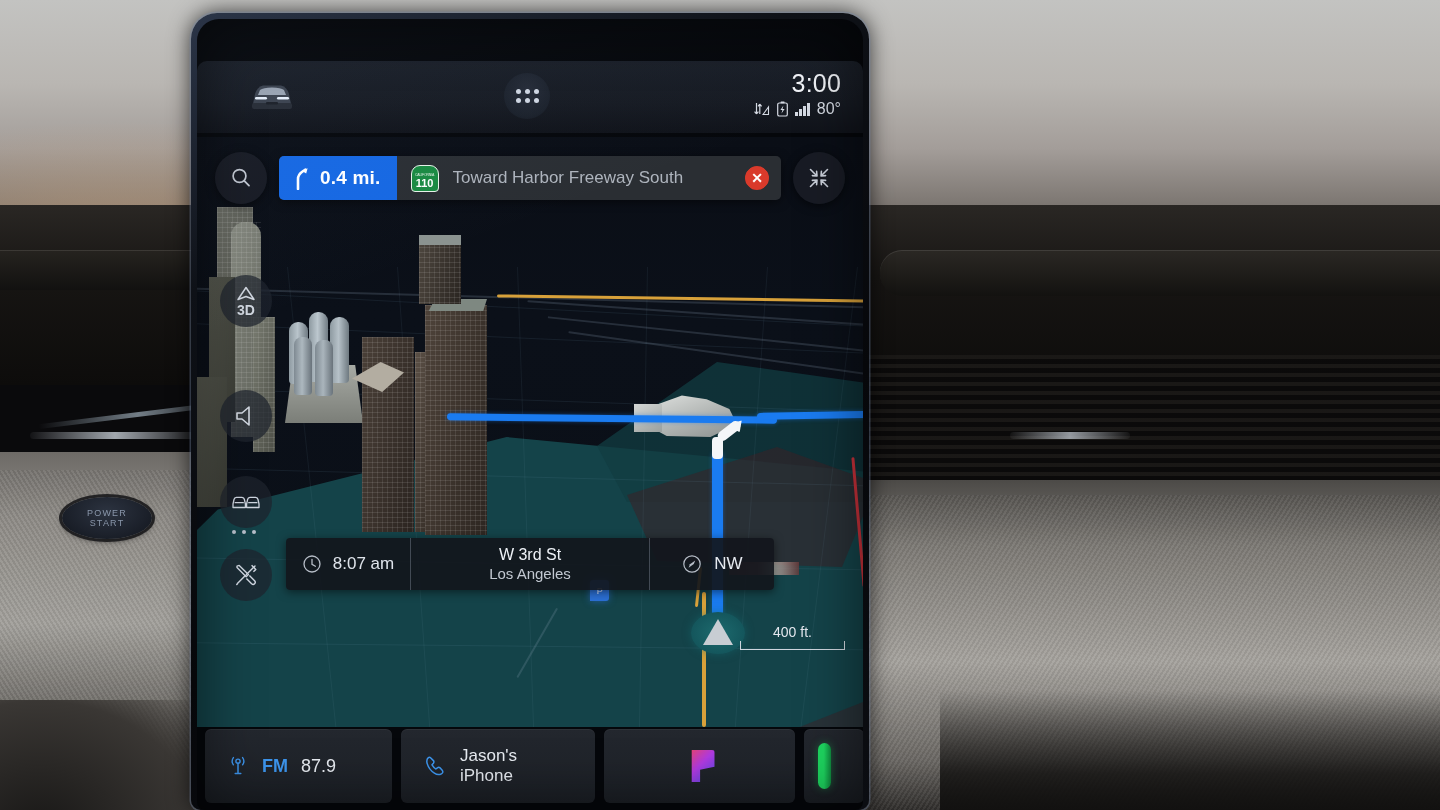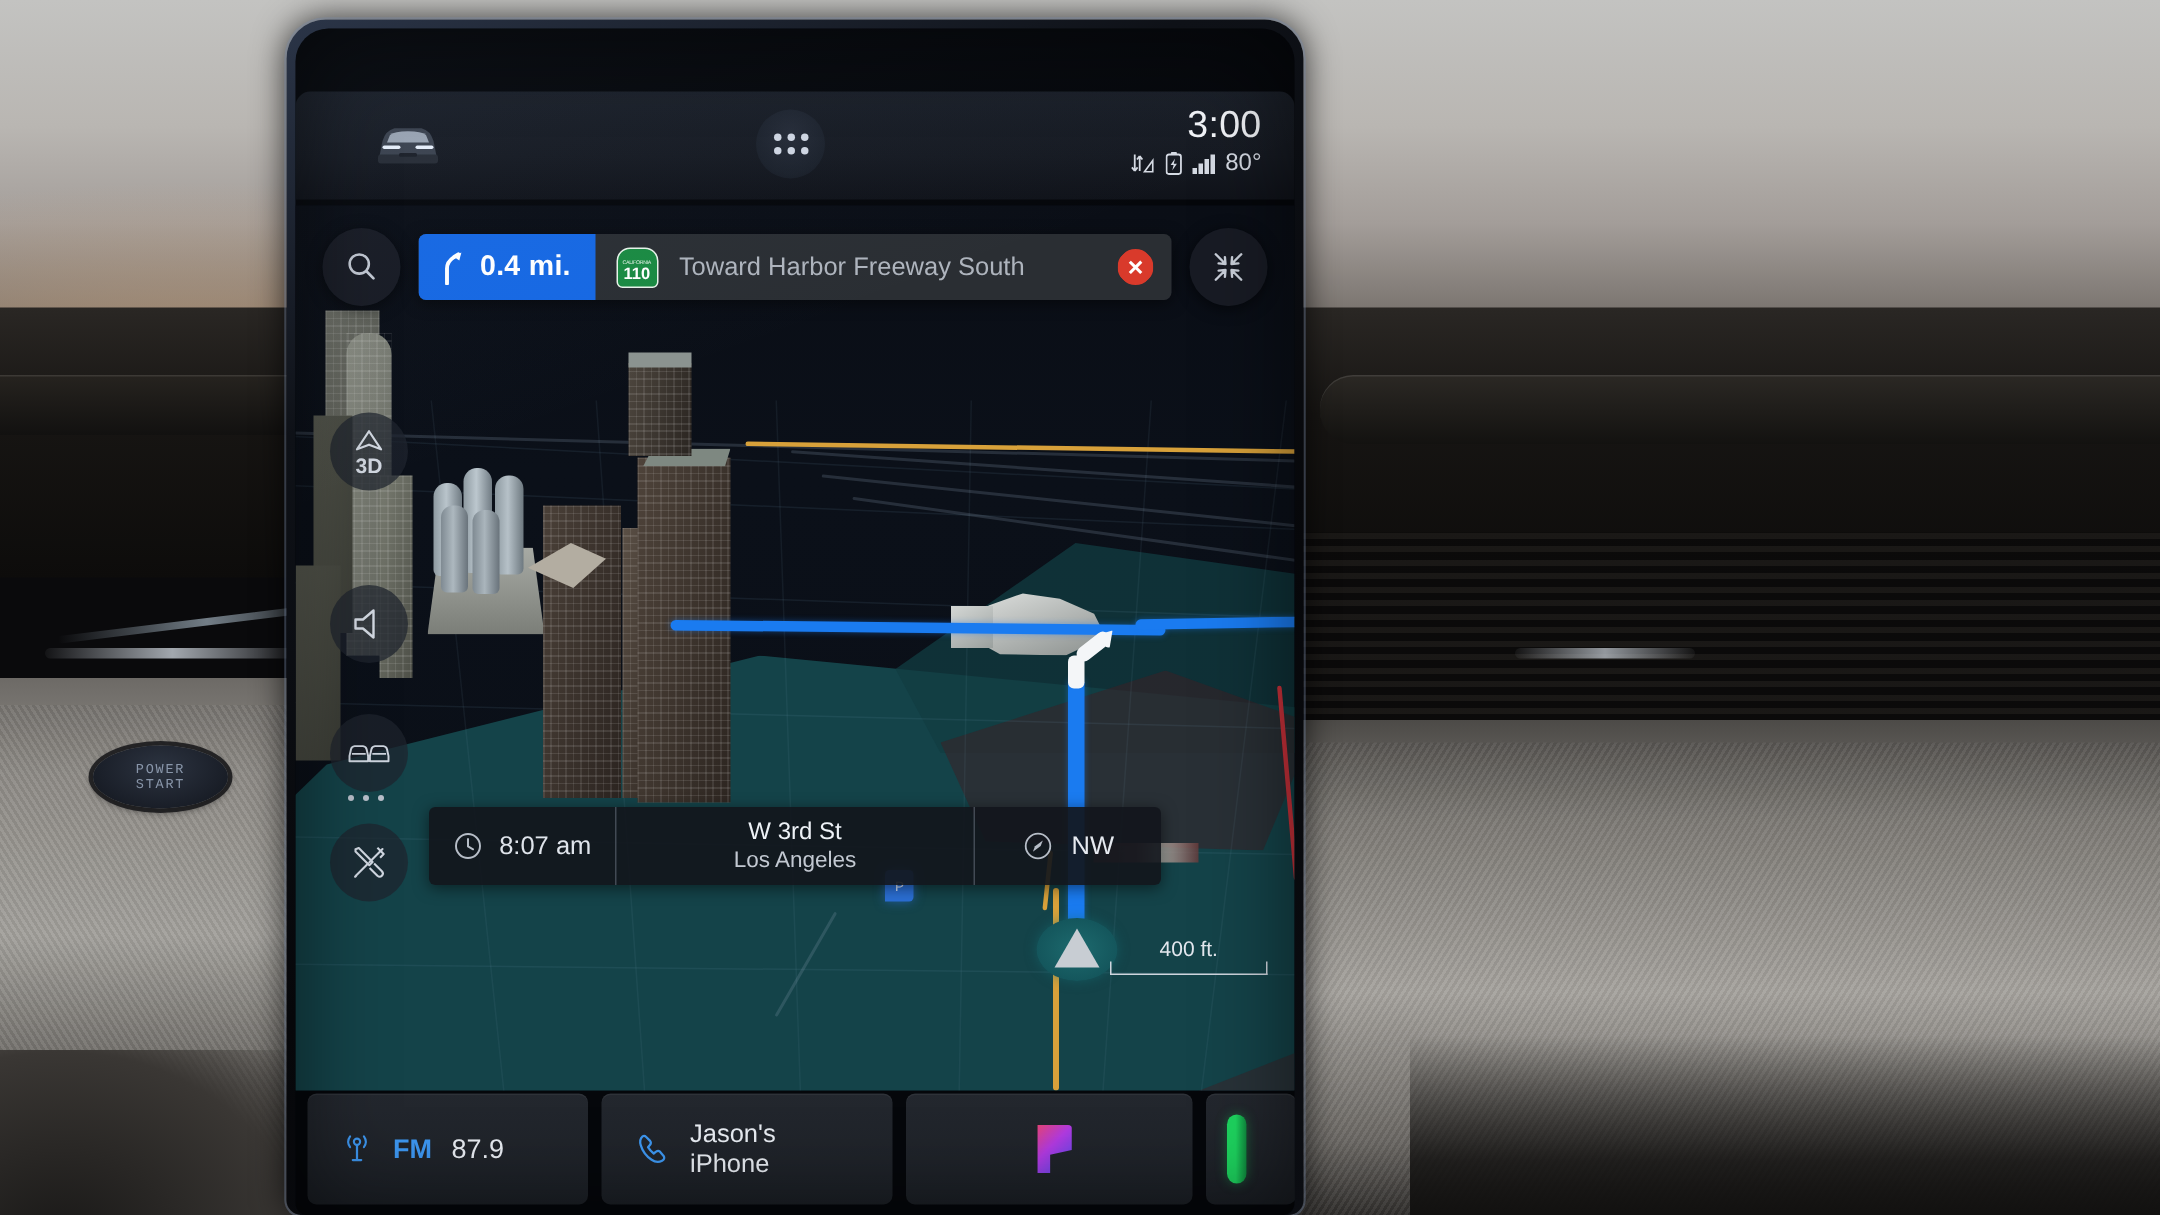--- a/index.html
+++ b/index.html
@@ -80,21 +80,21 @@
   }
   .power-btn {
     position: absolute; left: 62px; top: 497px; width: 90px; height: 42px;
     border-radius: 50%;
     background: radial-gradient(ellipse at 50% 35%, #2c3340 0%, #1c212b 60%, #11151c 100%);
     box-shadow: 0 0 0 3px rgba(25,25,28,0.9), 0 2px 6px rgba(0,0,0,0.6);
     display: flex; flex-direction: column; align-items: center; justify-content: center;
   }
   .power-btn span {
     color: #9aa8bd; font-size: 9px; letter-spacing: 1.2px; line-height: 10px;
-    font-family: Liberation Mono, monospace; opacity: 0.85;
+    font-family: Liberation Sans, sans-serif; opacity: 0.85;
   }
   .ambient-line {
     position: absolute; left: 38px; top: 412px; width: 200px; height: 5px;
     background: linear-gradient(to right, rgba(160,180,200,0), rgba(200,220,235,0.55), rgba(160,180,200,0));
     border-radius: 3px; transform: rotate(-7deg);
   }
 
   
   #device {
     position: absolute; left: 191px; top: 13px; width: 678px; height: 797px;

